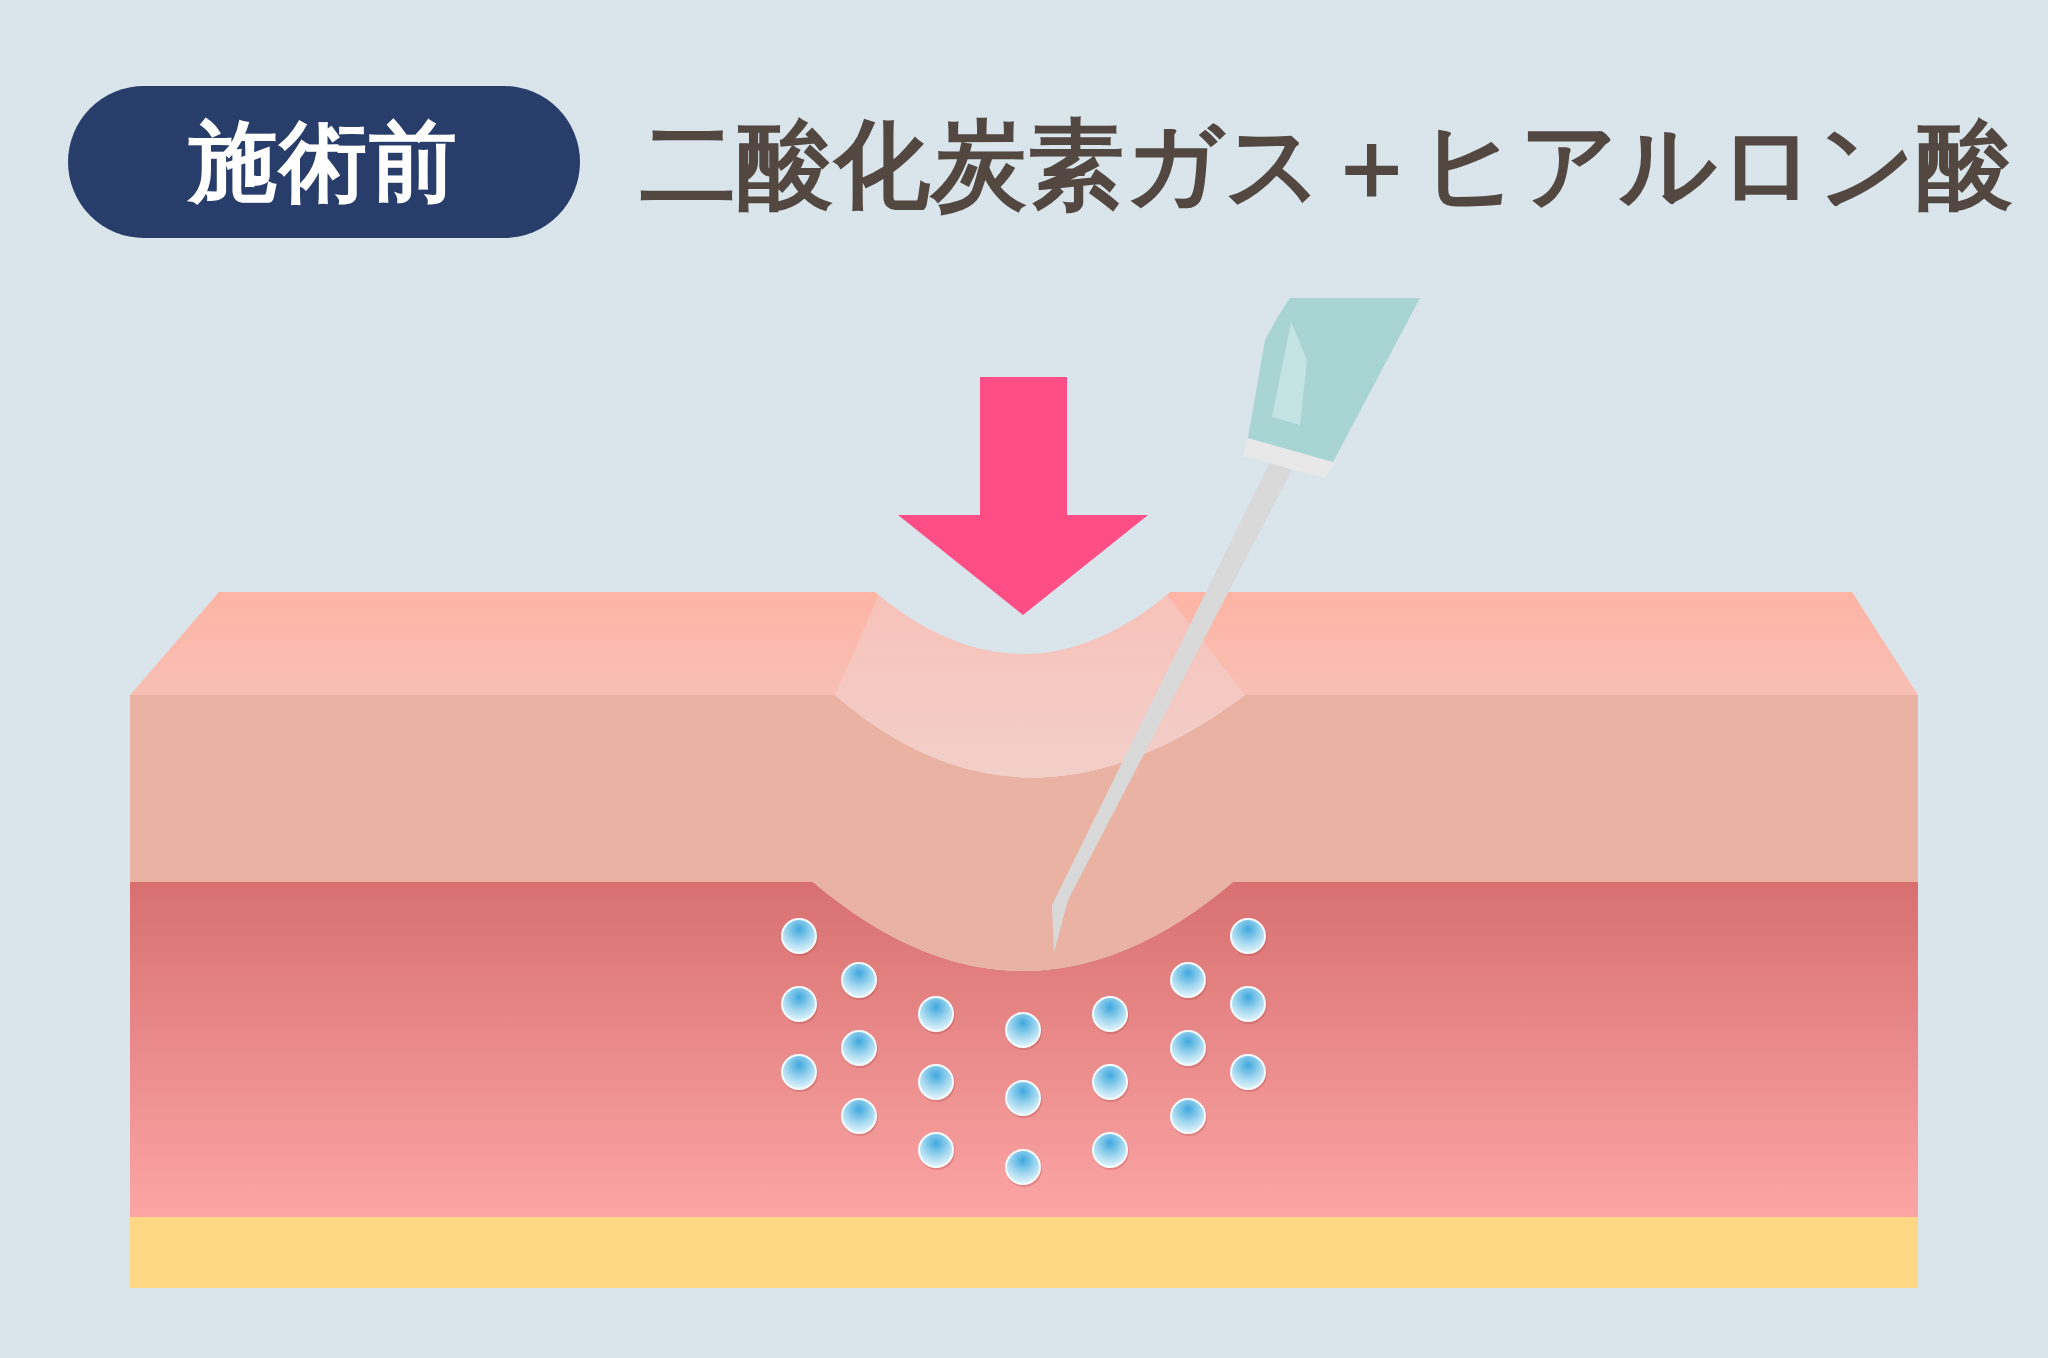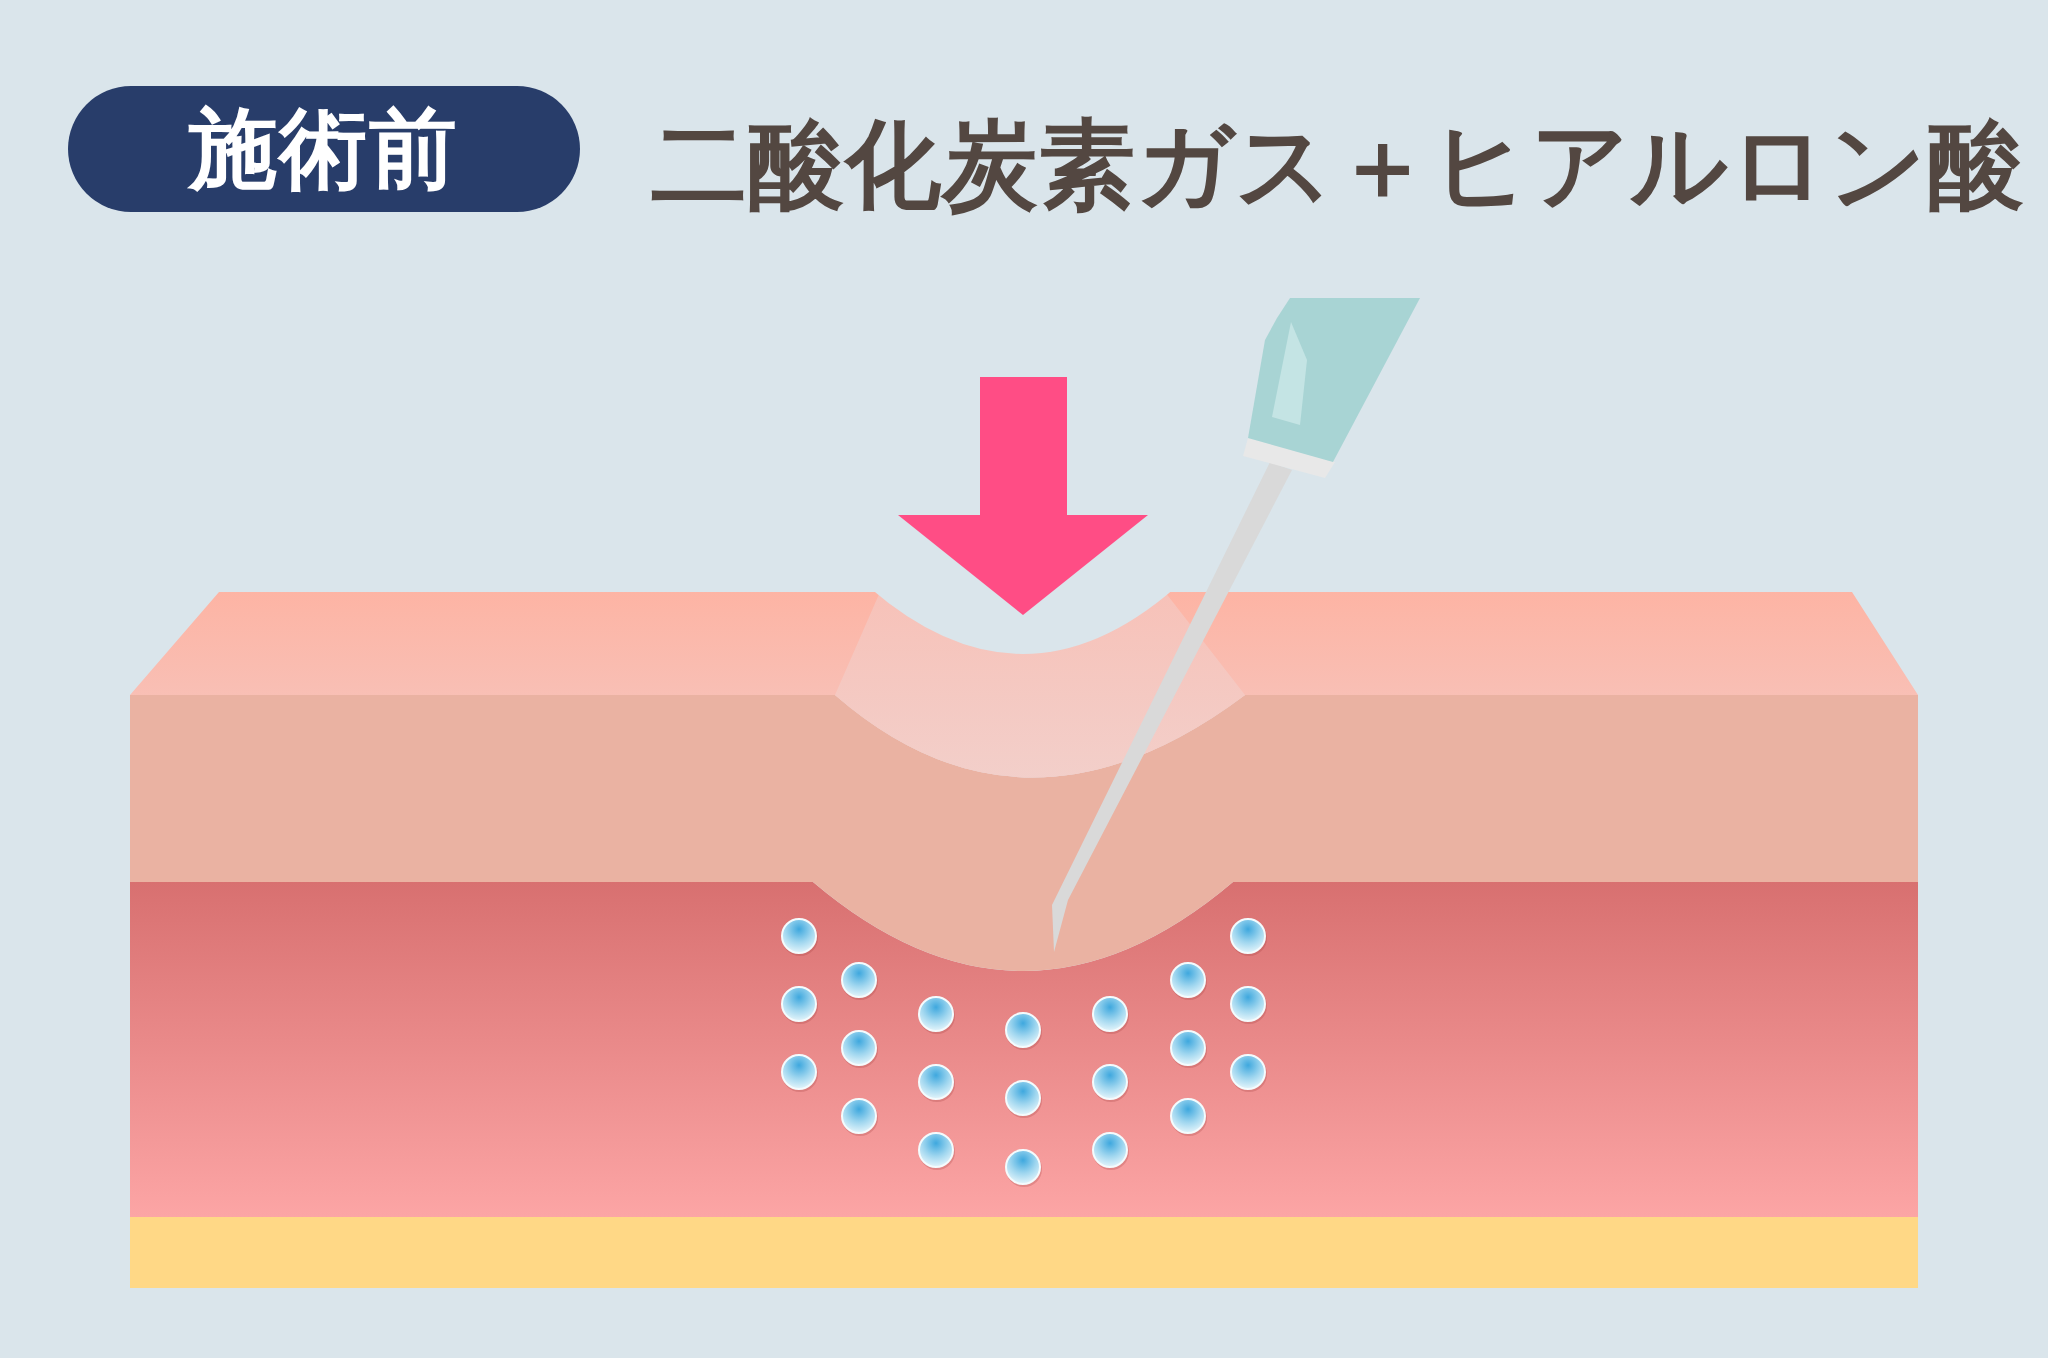--- a/index.html
+++ b/index.html
@@ -12,21 +12,21 @@
       height: 1358px;
       position: relative;
       overflow: hidden;
       font-family: "DejaVu Sans", "Liberation Sans", sans-serif;
     }
     .badge {
       position: absolute;
       left: 68px;
       top: 86px;
       width: 512px;
-      height: 126px;
+      height: 152px;
       border-radius: 77px;
       background: #283d6a;
       display: flex;
       align-items: center;
       justify-content: center;
       color: #ffffff;
       font-weight: bold;
       font-size: 88px;
       letter-spacing: 2px;
       line-height: 1;
@@ -36,21 +36,20 @@
       left: 640px;
       top: 100px;
       width: 1380px;
       height: 130px;
       color: #534741;
       font-weight: bold;
       font-size: 96px;
       line-height: 130px;
       white-space: nowrap;
       letter-spacing: 1px;
-      margin-left: 11px;
     }
     svg.illustration {
       position: absolute;
       left: 0;
       top: 0;
       width: 2048px;
       height: 1358px;
     }
   </style>
 </head>

